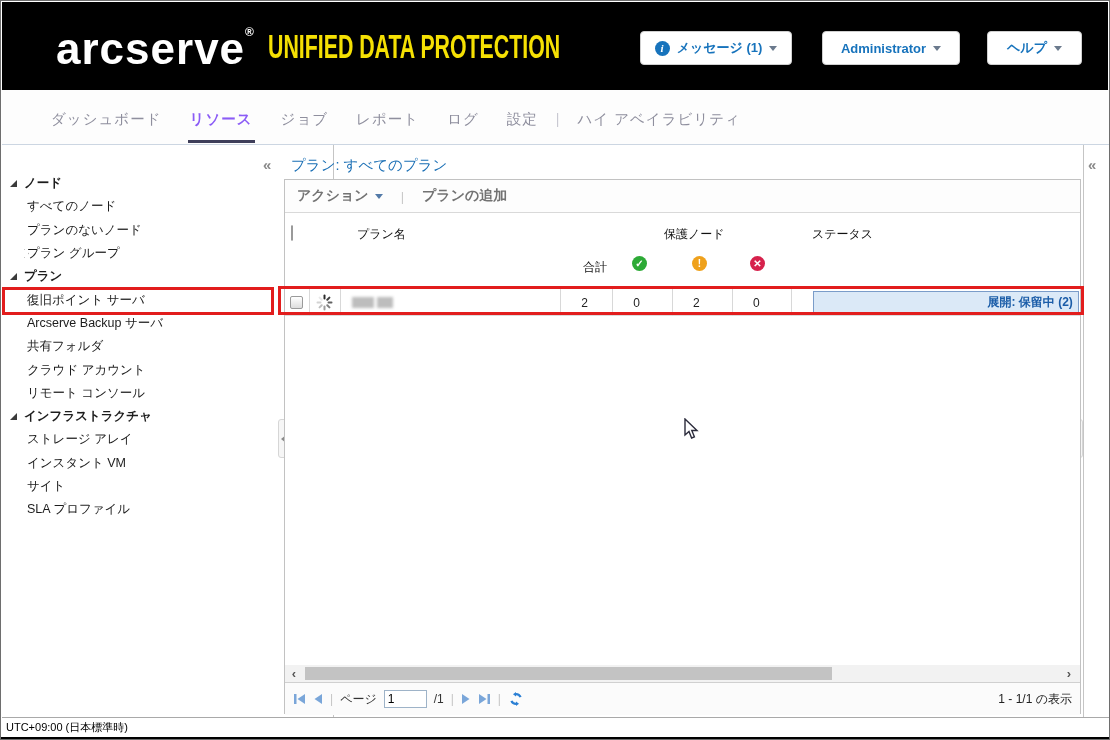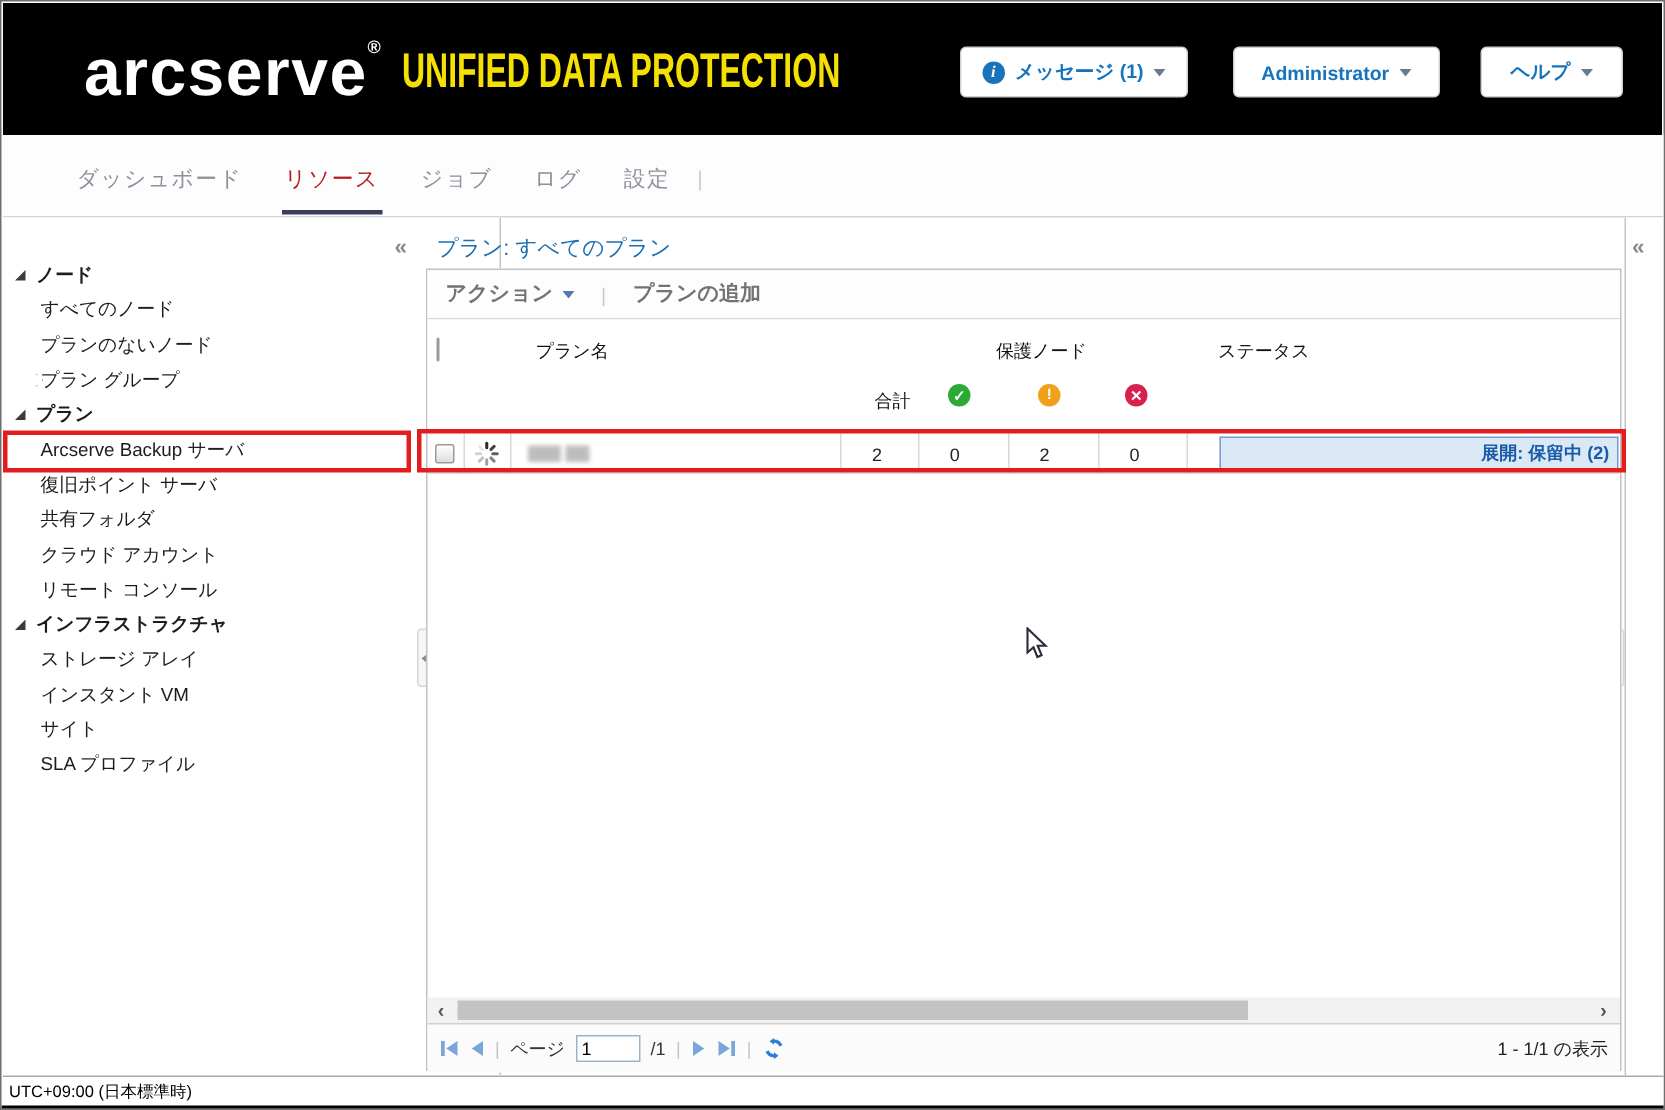--- a/index.html
+++ b/index.html
@@ -19,21 +19,21 @@
   .btn-help { left:985px; width:95px; }
   .caret { width:0; height:0; border-left:4px solid transparent; border-right:4px solid transparent; border-top:5px solid #6b7a8d; }
   .info-circle { width:15px; height:15px; border-radius:50%; background:#1773bc; color:#fff; font-size:11px; font-weight:bold;
                  display:inline-flex; align-items:center; justify-content:center; font-family:"Liberation Serif", serif; font-style:italic; }
 
   
   .navbar { position:absolute; left:1px; top:89px; width:1108px; height:55px; background:#fdfdfd; border-bottom:1px solid #ccd6e2;
             display:flex; align-items:flex-start; padding-left:35px; }
   .tab { height:52px; margin-top:3px; display:flex; align-items:center; padding:0 14px; font-size:14.5px; color:#8f8f9e;
          position:relative; letter-spacing:1px; }
-  .tab.active { color:#b91c1c; font-weight:normal; }
+  .tab.active { color:#8b5cf6; font-weight:bold; }
   .tab.active::after { content:""; position:absolute; left:12px; right:12px; bottom:2px; height:3px; background:#3e3e5a; }
   .tab-sep { height:52px; margin-top:3px; display:flex; align-items:center; color:#c9c9d2; font-size:14px; padding:0 4px; }
 
   
   .sidebar { position:absolute; left:1px; top:144px; width:332px; height:572px; background:#fff; border-right:1px solid #c5c5c5; }
   .tree { position:absolute; left:0; top:27px; width:278px; list-style:none; }
   .tree li { height:23.3px; display:flex; align-items:center; font-size:12.5px; color:#1c1c1c; white-space:nowrap; }
   .tree li.group { font-weight:bold; padding-left:22px; position:relative; }
   .tree li.child { padding-left:25px; }
   .tree li.selected { background:#c7e7f8; }
@@ -134,23 +134,25 @@
     <div class="hdr-btn btn-help">
       <span>ヘルプ</span>
       <span class="caret"></span>
     </div>
   </div>
 
   <div class="navbar">
     <div class="tab">ダッシュボード</div>
     <div class="tab active">リソース</div>
     <div class="tab">ジョブ</div>
+    <div class="tab">レポート</div>
     <div class="tab">ログ</div>
     <div class="tab">設定</div>
     <div class="tab-sep">|</div>
+    <div class="tab">ハイ アベイラビリティ</div>
   </div>
 
   <div class="sidebar">
     <ul class="tree">
       <li class="group">
           <span class="tri-exp"></span>
           <span>ノード</span>
         </li>
       <li class="child">
           <span>すべてのノード</span>
@@ -160,24 +162,24 @@
         </li>
       <li class="child" style="position:relative;">
           <span class="tri-col2"></span>
           <span>プラン グループ</span>
         </li>
       <li class="group">
           <span class="tri-exp"></span>
           <span>プラン</span>
         </li>
       <li class="child">
+          <span>復旧ポイント サーバ</span>
+        </li>
+      <li class="child">
           <span>Arcserve Backup サーバ</span>
-        </li>
-      <li class="child">
-          <span>復旧ポイント サーバ</span>
         </li>
       <li class="child">
           <span>共有フォルダ</span>
         </li>
       <li class="child">
           <span>クラウド アカウント</span>
         </li>
       <li class="child">
           <span>リモート コンソール</span>
         </li>

